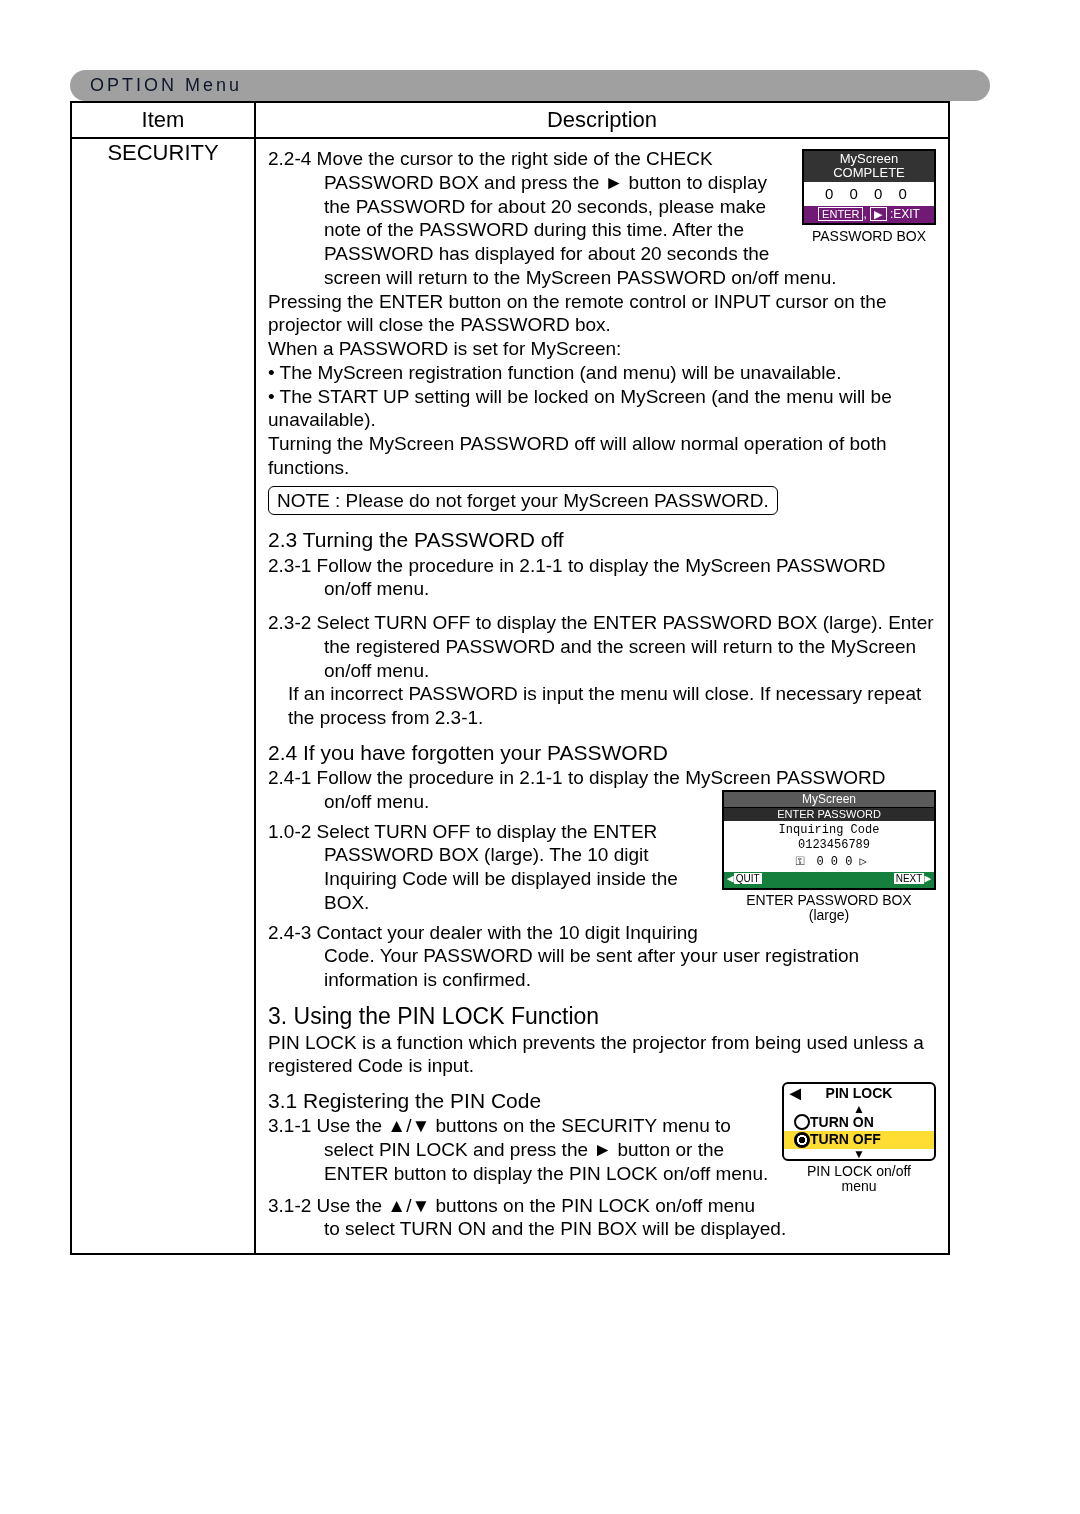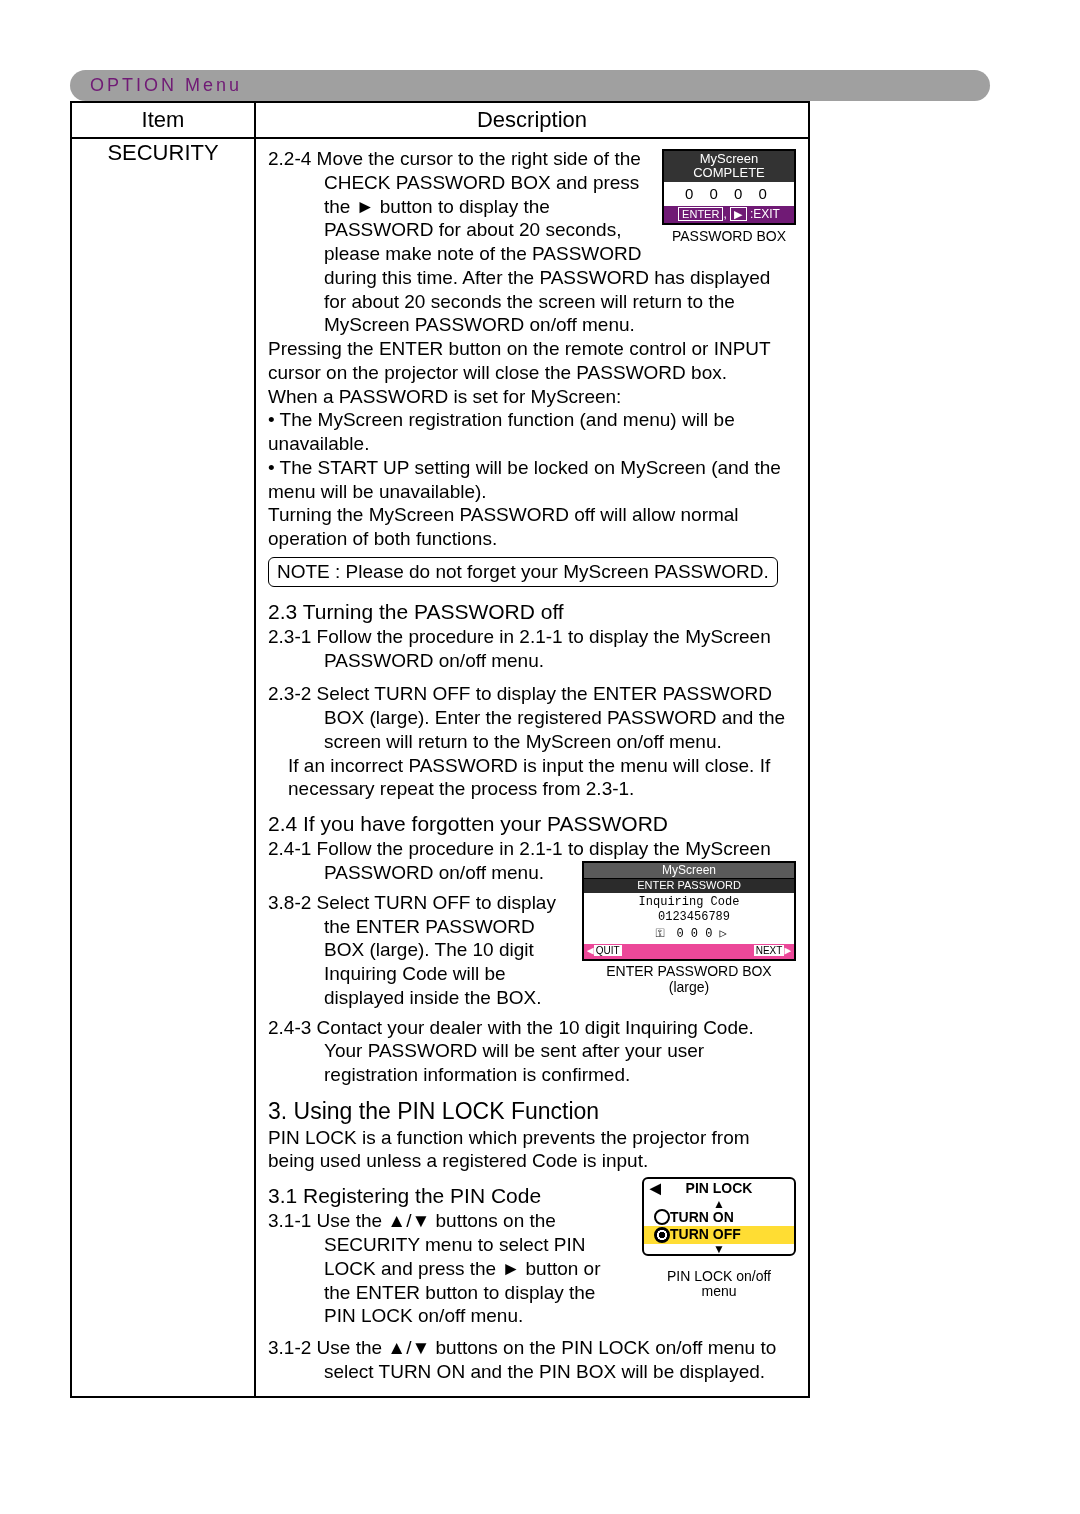--- a/index.html
+++ b/index.html
@@ -8,37 +8,37 @@
     font-family: Arial, Helvetica, sans-serif;
     background: #fff;
     color: #000;
     width: 1080px;
   }
   .page {
     padding: 70px 70px 40px 70px;
   }
   .pill {
     background: #a0a0a0;
-    color: #701a75;
+    color: #0f172a;
     border-radius: 18px;
     padding: 5px 20px 5px 20px;
     font-size: 18px;
     letter-spacing: 3px;
     display: inline-block;
     width: 880px;
   }
   .title {
     font-style: italic;
     font-weight: bold;
     font-size: 26px;
     margin: 18px 0 6px 0;
   }
   table.main {
     border-collapse: collapse;
-    width: 740px;
+    width: 880px;
   }
   table.main th, table.main td {
     border: 2px solid #000;
     vertical-align: top;
   }
   table.main th {
     font-weight: normal;
     font-size: 22px;
     padding: 4px 0;
   }
@@ -134,21 +134,21 @@
     padding: 2px 6px;
     font-size: 12px;
   }
   .pw-large .inq { font-size: 12px; }
   .pw-large .codeline { font-size: 12px; margin-left: 10px; }
   .pw-large .enter-row { margin-top: 2px; }
   .keyicon {
     display:inline-block; width:18px; text-align:center;
   }
   .pw-large .ftr {
-    background: #ec4899;
+    background: #15803d;
     color: #fff;
     font-size: 11px;
     padding: 1px 3px;
     display: flex;
     justify-content: space-between;
   }
   .pw-large .ftr span.q { background:#fff; color:#000; padding:0 2px; font-family:Arial; font-size:10px;}
   .pw-large .ftr span.n { background:#fff; color:#000; padding:0 2px; font-family:Arial; font-size:10px;}
   .pw-large-cap { font-size: 14px; line-height: 1.1; margin-top: 3px; font-family: Arial; }
 
@@ -183,21 +183,21 @@
   .radio-o {
     display:inline-block; width:12px; height:12px; border:2px solid #000; border-radius:50%;
   }
   .radio-f {
     display:inline-block; width:12px; height:12px; border:2px solid #000; border-radius:50%;
     background: radial-gradient(circle, #000 0 40%, #fff 41% 60%, #000 61% 100%);
   }
   .pin-menu .arr-row {
     text-align:center; font-size:12px; line-height:10px;
   }
-  .pin-cap { font-size:14px; line-height:1.1; margin-top:13px; }
+  .pin-cap { font-size:14px; line-height:1.1; margin-top:3px; }
 
   .clear { clear: both; }
 
   .pagenum {
     font-size: 20px;
     margin-top: 20px;
   }
   .tri { font-family: Arial; }
 </style>
 </head>
@@ -267,21 +267,21 @@
               <span>◀<span class="q">QUIT</span></span>
               <span><span class="n">NEXT</span>▶</span>
             </div>
           </div>
           <div class="pw-large-cap">
             <div>ENTER PASSWORD BOX</div>
             <div>(large)</div>
           </div>
         </div>
 
-        <div class="hang" style="margin-top:6px;">3.8-2 Select TURN OFF to display the ENTER PASSWORD BOX (large). The 10 digit Inquiring Code will be displayed inside the BOX.</div>
+        <div class="hang" style="margin-top:6px;">1.0-2 Select TURN OFF to display the ENTER PASSWORD BOX (large). The 10 digit Inquiring Code will be displayed inside the BOX.</div>
         <div class="hang" style="margin-top:6px;">2.4-3 Contact your dealer with the 10 digit Inquiring Code. Your PASSWORD will be sent after your user registration information is confirmed.</div>
 
         <div class="clear"></div>
 
         <div class="big-head">3. Using the PIN LOCK Function</div>
         <div>PIN LOCK is a function which prevents the projector from being used unless a registered Code is input.</div>
 
         
         <div class="floatbox" style="margin-top:4px;">
           <div class="pin-menu">

